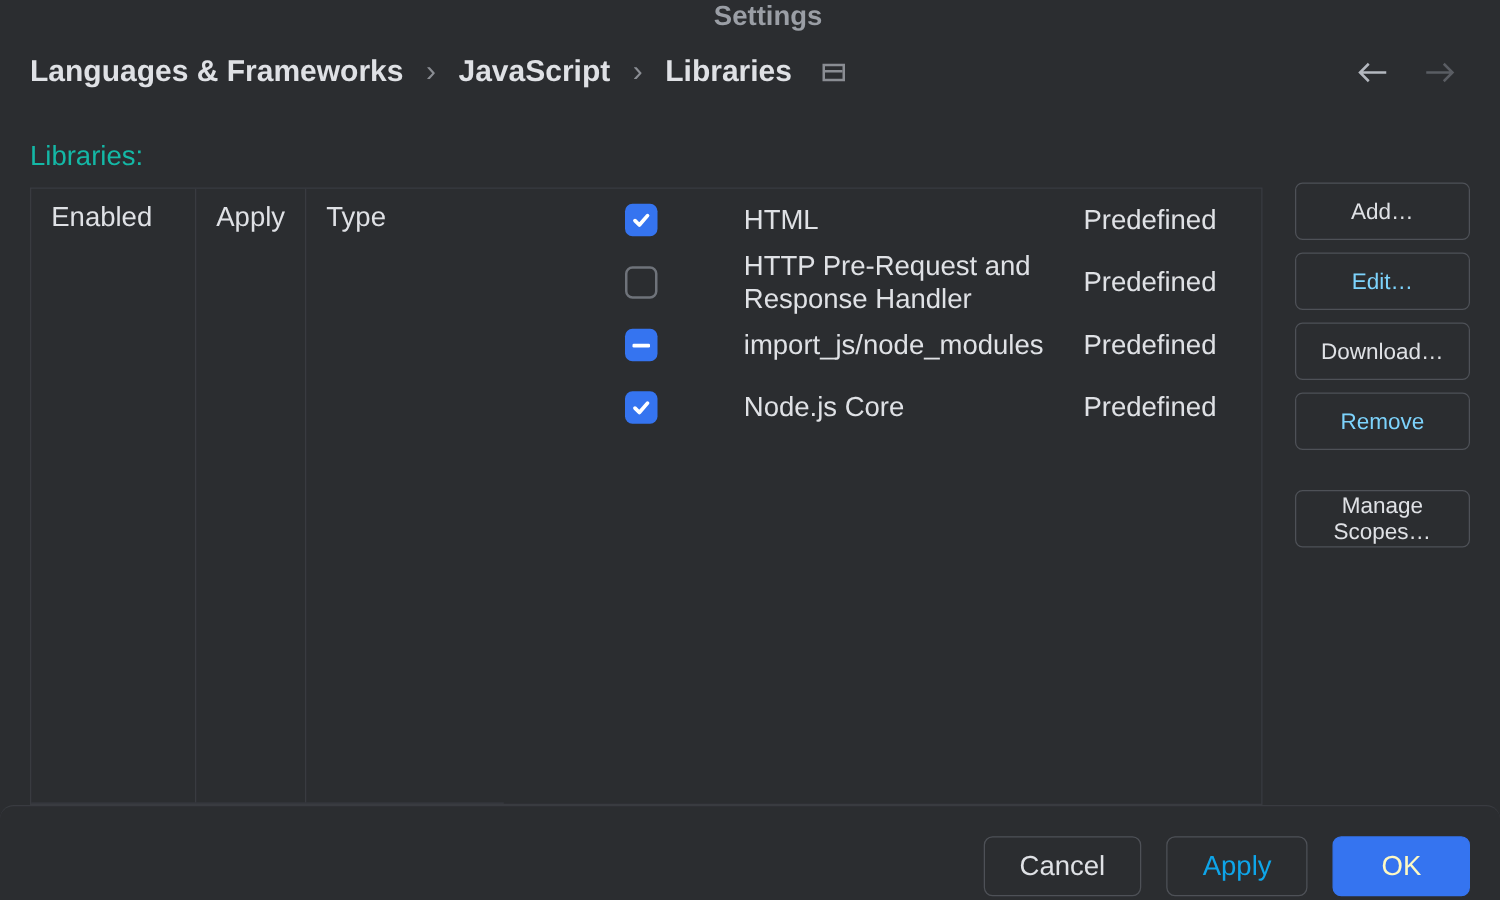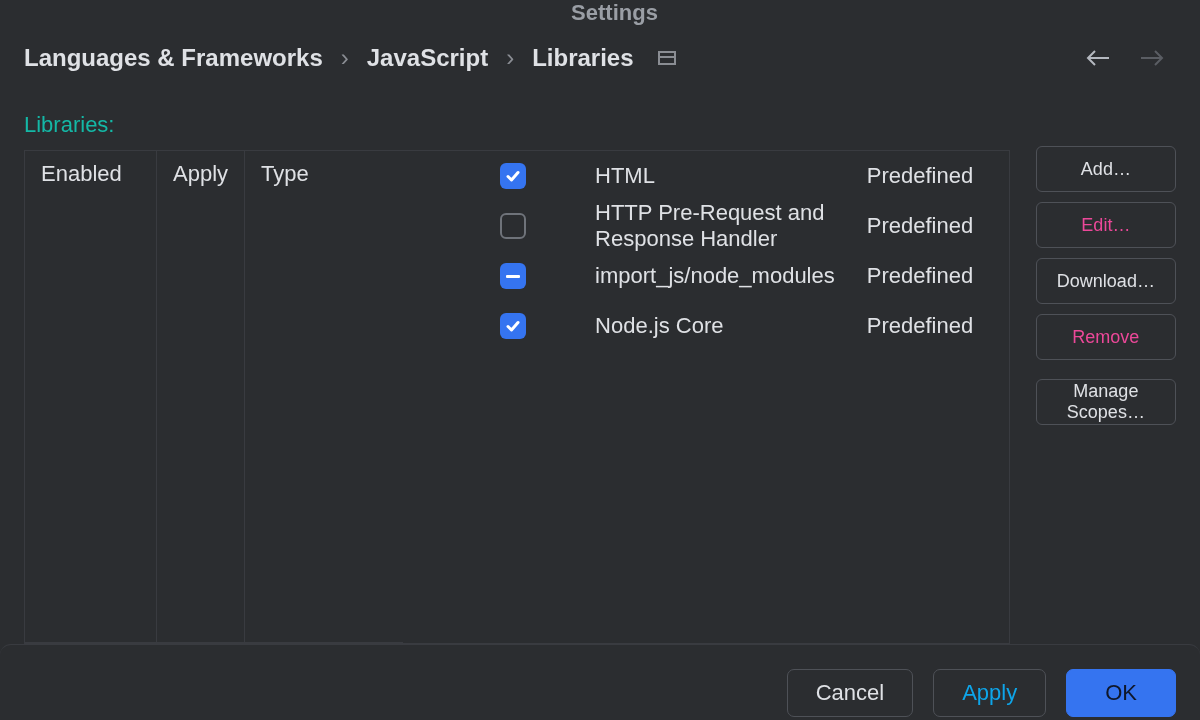--- a/index.html
+++ b/index.html
@@ -105,43 +105,43 @@
     border: 1px solid #4e5157;
     border-radius: 6px;
     background: transparent;
     color: #dfe1e5;
     font-size: 18px;
     cursor: pointer;
     display: flex;
     align-items: center;
     justify-content: center;
   }
-  .btn.disabled { color: #ec4899; cursor: default; }
-  .gap22 { margin-top: 9px; }
+  .btn.disabled { color: #7dd3fc; cursor: default; }
+  .gap22 { margin-top: 22px; }
 
   .footer {
     border-top: 1px solid #393b40;
     padding: 24px;
     display: flex;
     justify-content: flex-end;
     gap: 20px;
     border-radius: 11px;
   }
   .fbtn {
     height: 48px;
     padding: 0 28px;
     border: 1px solid #4e5157;
     border-radius: 7px;
     background: transparent;
     color: #dfe1e5;
     font-size: 22px;
     cursor: pointer;
   }
   .fbtn.disabled { color: #0ea5e9; cursor: default; }
-  .fbtn.primary { background: #3574f0; border-color: #3574f0; color: #0f172a; padding: 0 38px; }
+  .fbtn.primary { background: #3574f0; border-color: #3574f0; color: #fef9c3; padding: 0 38px; }
 </style>
 </head>
 <body>
 
 <div class="titlebar">Settings</div>
 
 <div class="header">
   <div class="breadcrumbs">
     <span>Languages &amp; Frameworks</span>
     <span class="bc-sep">›</span>

